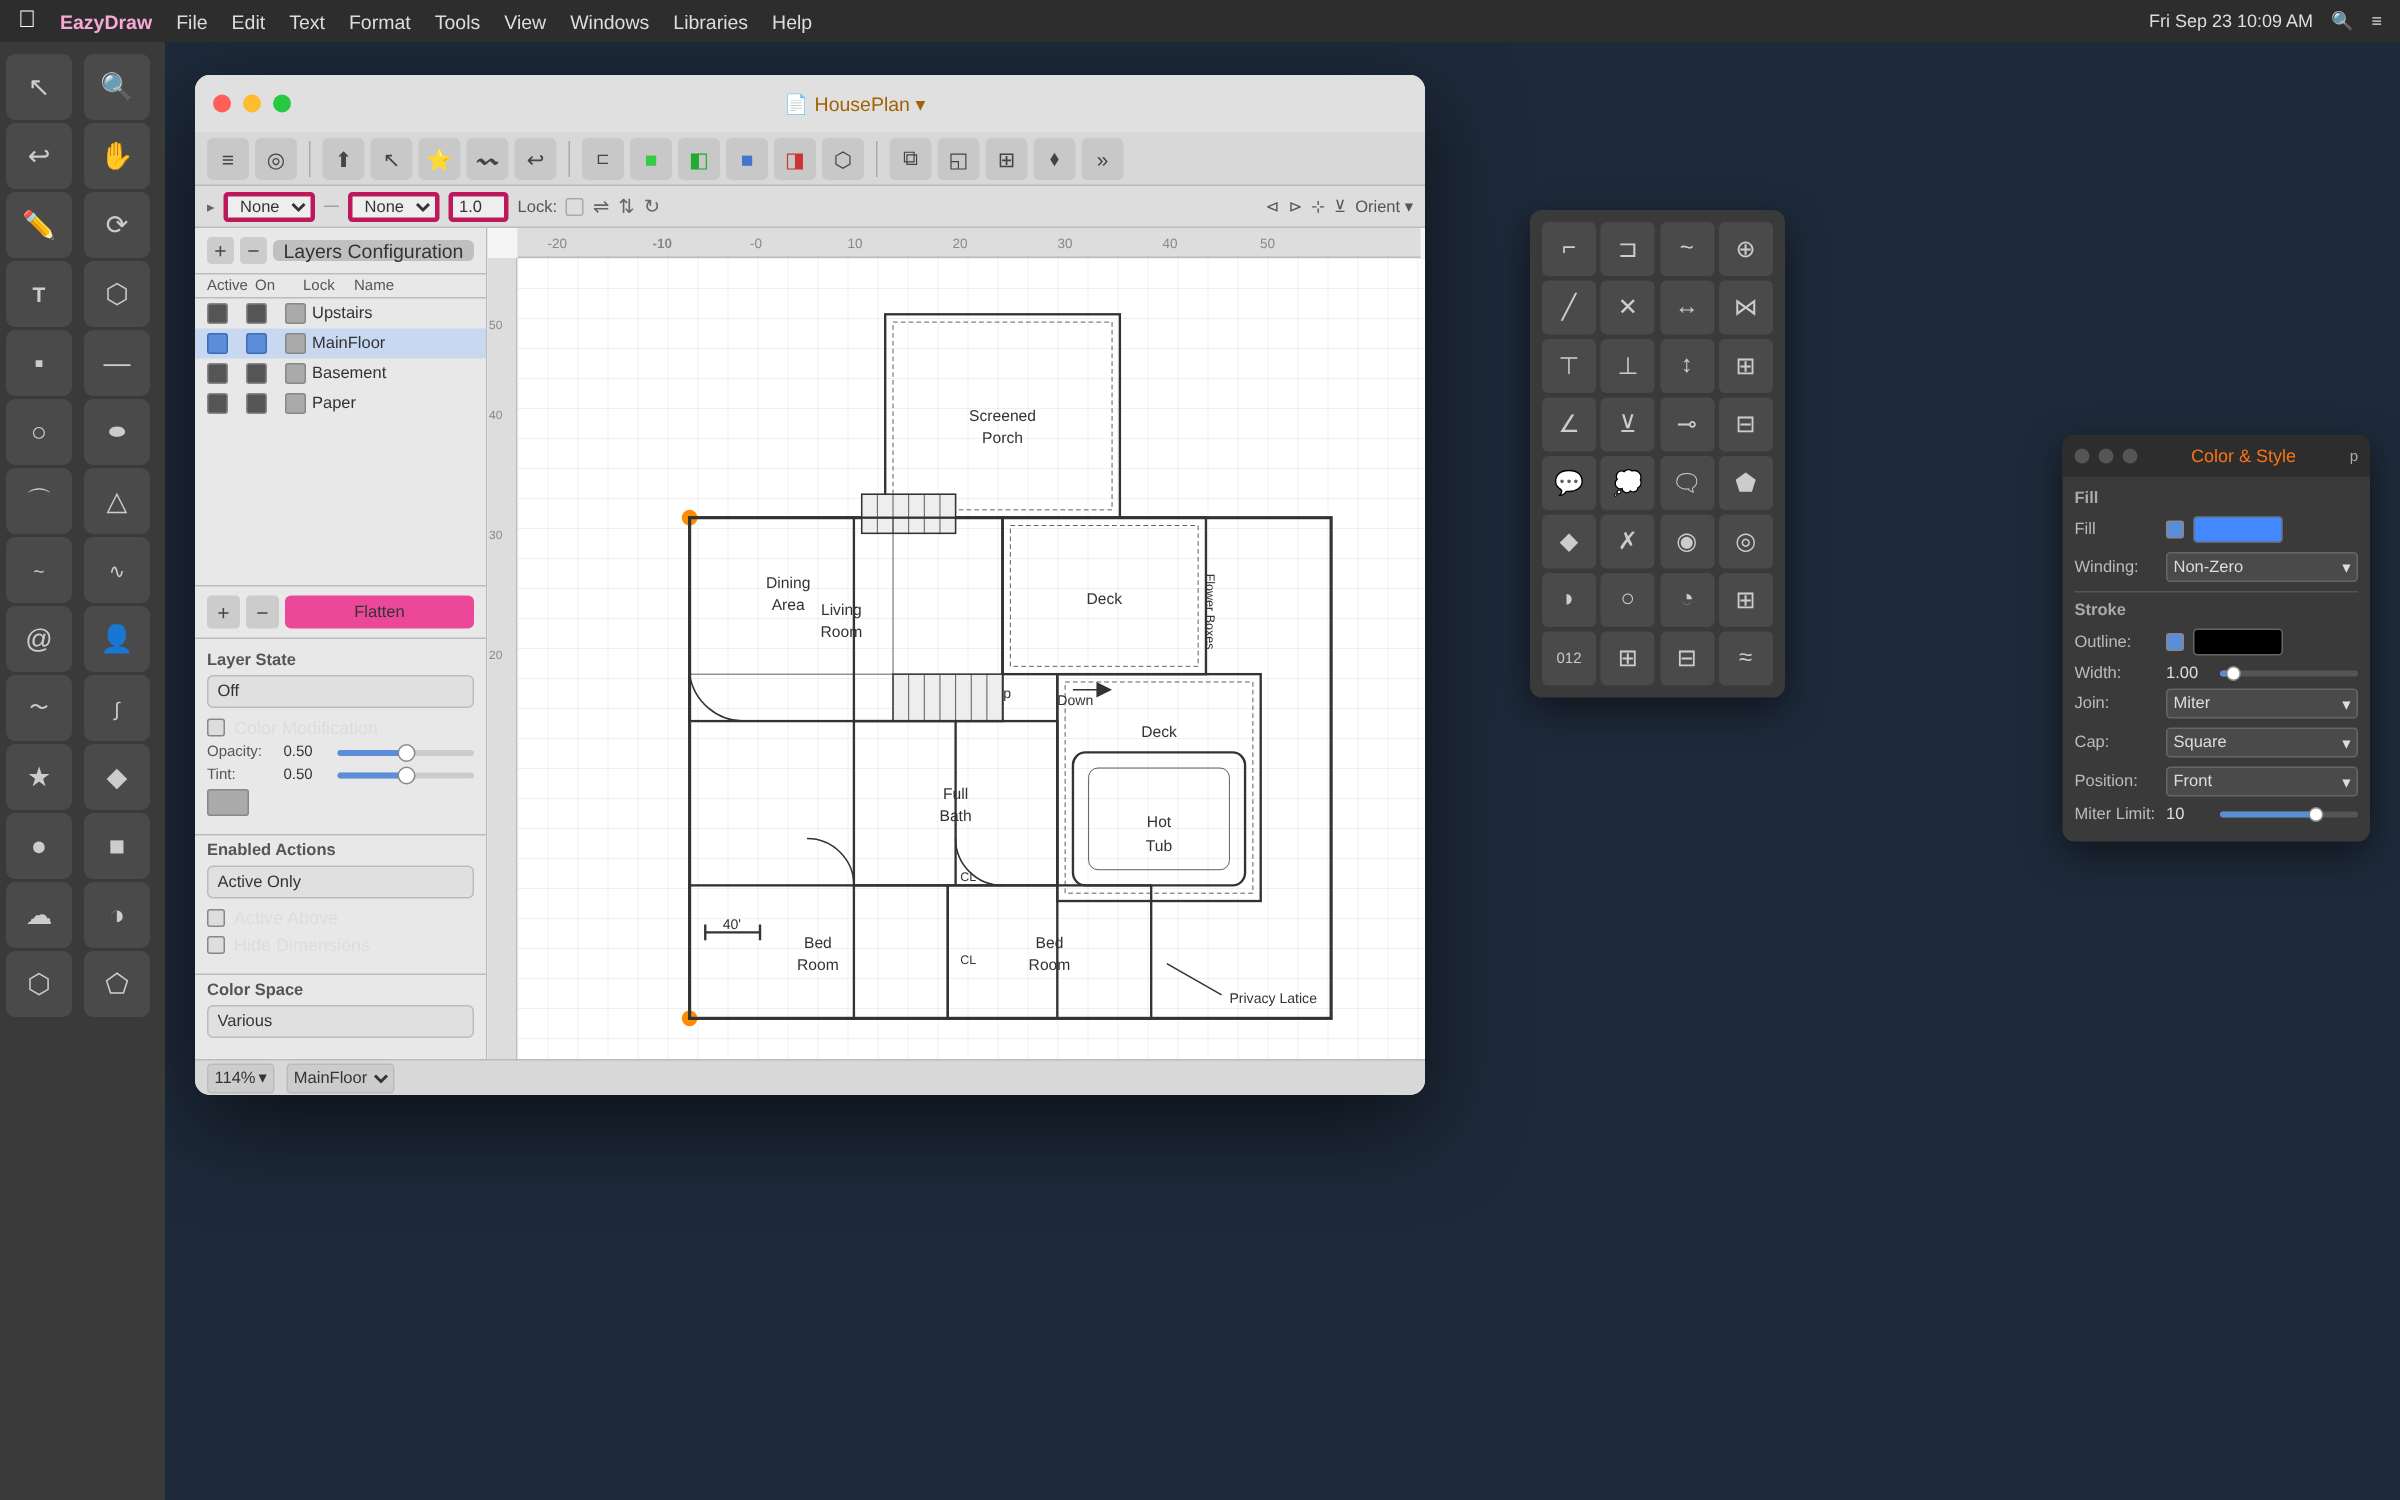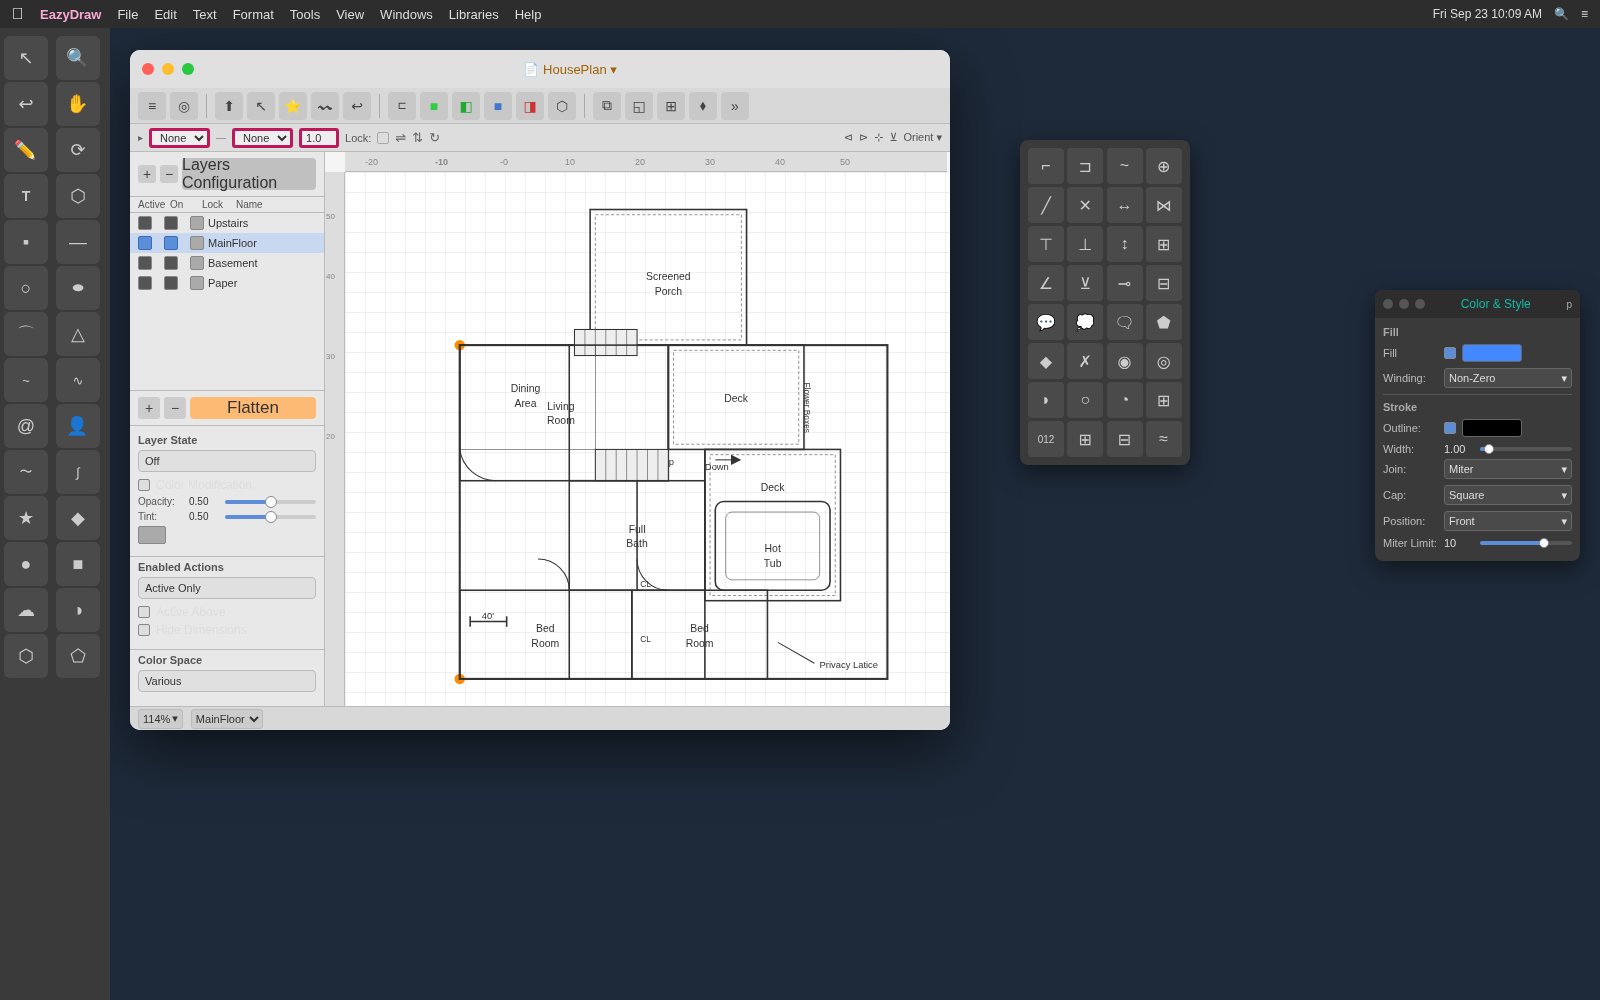--- a/index.html
+++ b/index.html
@@ -162,25 +162,25 @@
     }
     .layers-add-btn {
       width: 18px; height: 18px;
       background: #ccc;
       border-radius: 3px;
       display: flex; align-items: center; justify-content: center;
       font-size: 14px; cursor: pointer; color: #444;
     }
     .layers-title-btn {
       flex: 1;
-      height: 32px;
+      height: 14px;
       background: #c0c0c0;
       border-radius: 4px;
       display: flex; align-items: center; justify-content: center;
-      font-size: 16px; color: #333; font-weight: 500;
+      font-size: 13px; color: #333; font-weight: 500;
       cursor: pointer;
     }
     .layers-col-headers {
       display: flex;
       align-items: center;
       padding: 2px 8px;
       gap: 4px;
       font-size: 10px;
       color: #555;
       border-bottom: 1px solid #bbb;
@@ -217,24 +217,24 @@
     .ctrl-btn {
       width: 22px; height: 22px;
       background: #ccc;
       border-radius: 3px;
       display: flex; align-items: center; justify-content: center;
       font-size: 14px; cursor: pointer; color: #444;
     }
     .flatten-btn {
       flex: 1;
       height: 22px;
-      background: #fdba74;
+      background: #ec4899;
       border-radius: 4px;
       display: flex; align-items: center; justify-content: center;
-      font-size: 17px; color: #333; cursor: pointer;
+      font-size: 11px; color: #333; cursor: pointer;
     }
 
     .layer-state-section {
       padding: 8px;
     }
     .section-label {
       font-size: 11px; color: #555; font-weight: 600; margin-bottom: 4px;
     }
     .dropdown-row {
       margin-bottom: 6px;
@@ -368,21 +368,21 @@
       padding: 0;
       box-shadow: 0 8px 24px rgba(0,0,0,0.5);
       overflow: hidden;
     }
     .cs-titlebar {
       height: 28px;
       background: #2d2d2d;
       display: flex; align-items: center; padding: 0 8px; gap: 6px;
     }
     .cs-tl { width: 10px; height: 10px; border-radius: 50%; background: #555; }
-    .cs-title { flex: 1; text-align: center; font-size: 12px; color: #14b8a6; }
+    .cs-title { flex: 1; text-align: center; font-size: 12px; color: #f97316; }
     .cs-body { padding: 8px; }
     .cs-section-label {
       font-size: 11px; color: #aaa; font-weight: 600; margin-bottom: 6px;
     }
     .cs-row {
       display: flex; align-items: center; gap: 6px; margin-bottom: 6px;
     }
     .cs-label { font-size: 11px; color: #bbb; width: 55px; }
     .cs-checkbox { width: 12px; height: 12px; border: 1px solid #888; background: #555; border-radius: 2px; }
     .cs-checkbox.checked { background: #5b8dd9; }

